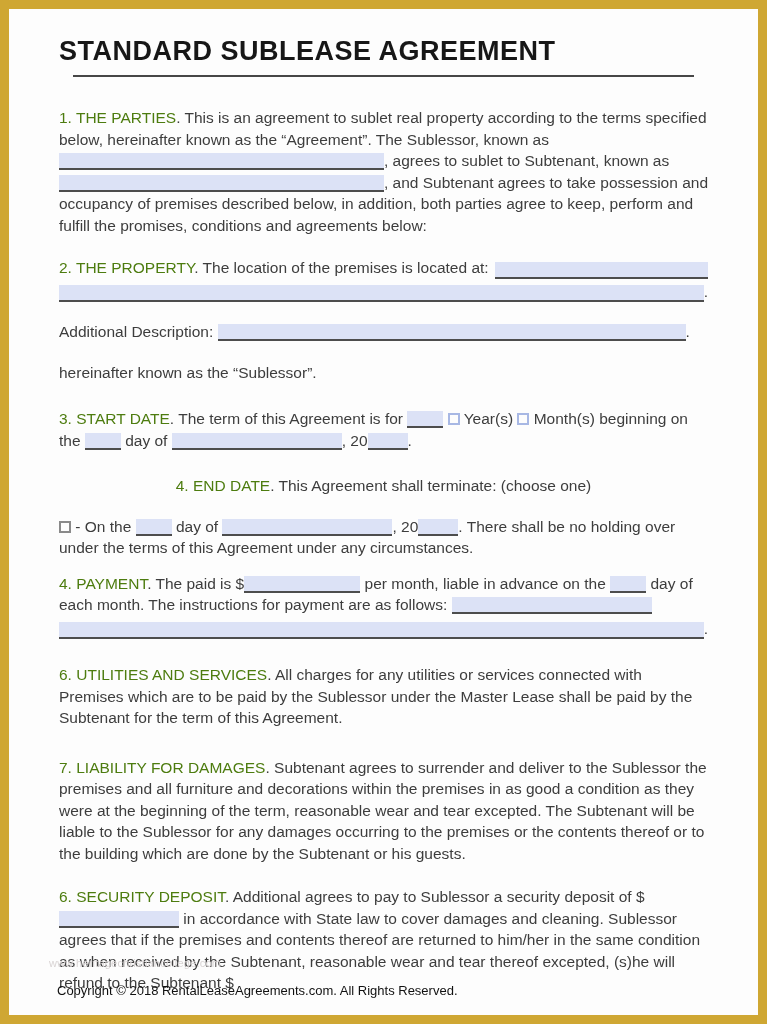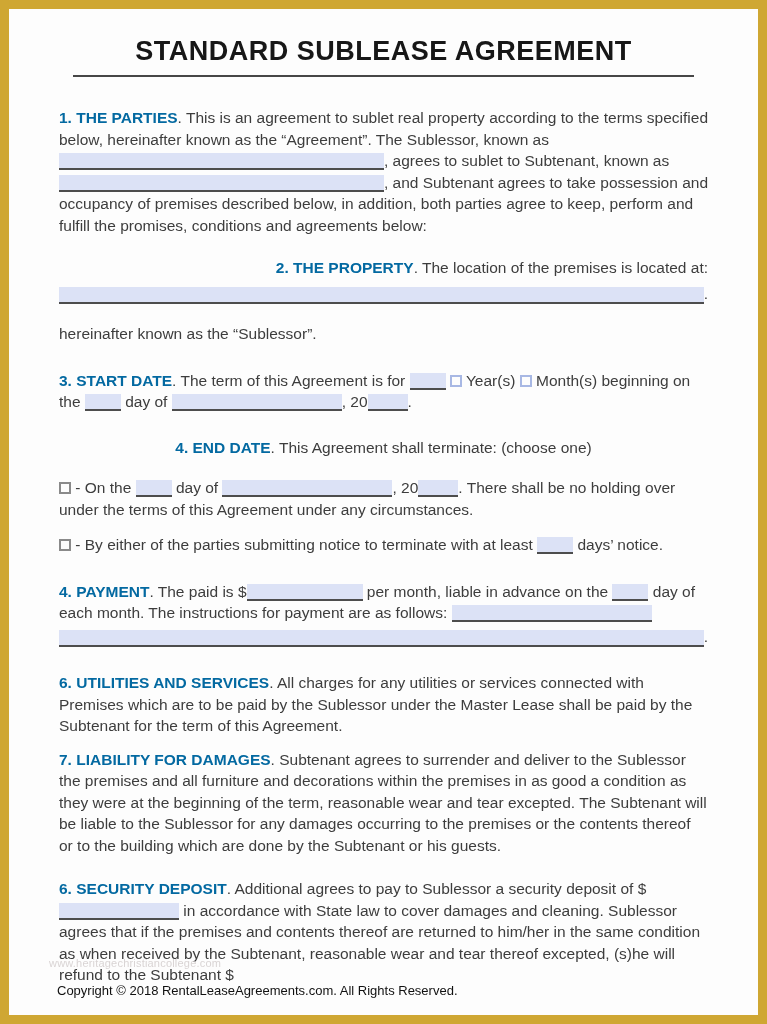--- a/index.html
+++ b/index.html
@@ -17,53 +17,52 @@
 
   .content {
     padding: 0 50px;
     color: #3d3d3d;
     font-size: 15.5px;
     line-height: 21.5px;
   }
 
   .doc-title {
     margin-top: 27px;
-    text-align: center;
     font-size: 27px;
     line-height: 30px;
     font-weight: 700;
     color: #171717;
     letter-spacing: 0.5px;
   }
   .title-rule {
     border-bottom: 2px solid #474747;
     margin: 9px 14px 0 14px;
   }
   .body-start { margin-top: 30px; }
 
   .para { margin-bottom: 21px; }
-  .h { font-weight: 700; color: #0369a1; }
+  .h { font-weight: 400; color: #4d7c0f; }
 
   .blank {
     display: inline-block;
     background: #dce2f6;
     border-bottom: 2px solid #4d4d4d;
     height: 17px;
     vertical-align: -4px;
   }
   .w-xs  { width: 36px; }
   .w-20  { width: 40px; }
   .w-md  { width: 170px; }
   .w-rent{ width: 116px; }
   .w-dep { width: 120px; }
   .w-name{ width: 325px; }
   .w-add { width: 468px; }
   .w-ins { width: 200px; }
 
-  .fill-row { display: flex; align-items: flex-end; flex-direction: column; }
+  .fill-row { display: flex; align-items: flex-end; }
   .fill-row .label { white-space: nowrap; }
   .blank.grow { flex: 1; margin-left: 6px; }
   .blank-line-row { display: flex; align-items: flex-end; margin-top: 2px; }
   .blank.full { flex: 1; }
   .tail-dot { flex: none; }
 
   .cb {
     display: inline-block;
     width: 12px;
     height: 12px;
@@ -106,20 +105,22 @@
       <div class="fill-row">
         <span class="label"><b class="h">2. THE PROPERTY</b><span>. The location of the premises is located at:</span></span>
         <span class="blank grow"></span>
       </div>
       <div class="blank-line-row">
         <span class="blank full"></span>
           <span class="tail-dot">.</span>
       </div>
     </div>
 
+    <p class="para" style="margin-bottom:19px;"><span>Additional Description:</span>
+      <span class="blank w-add"></span><span>.</span></p>
 
     <p class="para" style="margin-bottom:25px;">hereinafter known as the “Sublessor”.</p>
 
     <p class="para" style="margin-bottom:24px;"><b class="h">3. START DATE</b><span>. The term of this Agreement is for</span>
       <span class="blank w-xs"></span>
       <span class="cb cb-blue"></span>
       <span>Year(s)</span>
       <span class="cb cb-blue"></span>
       <span>Month(s) beginning on the</span>
       <span class="blank w-xs"></span>
@@ -127,38 +128,34 @@
       <span class="blank w-md"></span><span>, 20</span><span class="blank w-20"></span><span>.</span></p>
 
     <p class="para" style="margin-bottom:19px;text-align:center;"><b class="h">4. END DATE</b><span>. This Agreement shall terminate: (choose one)</span></p>
 
     <p class="para" style="margin-bottom:14px;"><span class="cb"></span>
       <span>- On the</span>
       <span class="blank w-xs"></span>
       <span>day of</span>
       <span class="blank w-md"></span><span>, 20</span><span class="blank w-20"></span><span>. There shall be no holding over under the terms of this Agreement under any circumstances.</span></p>
 
-    <p class="para" style="margin-bottom:25px;"><span class="cb"></span>
-      <span>- By either of the parties submitting notice to terminate with at least</span>
-      <span class="blank w-xs"></span>
-      <span>days’ notice.</span></p>
 
     <div class="para" style="margin-bottom:25px;">
       <b class="h">4. PAYMENT</b><span>. The paid is $</span><span class="blank w-rent"></span>
       <span>per month, liable in advance on the</span>
       <span class="blank w-xs"></span>
       <span>day of each month. The instructions for payment are as follows:</span>
       <span class="blank w-ins"></span>
       <div class="blank-line-row">
         <span class="blank full"></span>
           <span class="tail-dot">.</span>
       </div>
     </div>
 
-    <p class="para" style="margin-bottom:12px;"><b class="h">6. UTILITIES AND SERVICES</b><span>. All charges for any utilities or services connected with Premises which are to be paid by the Sublessor under the Master Lease shall be paid by the Subtenant for the term of this Agreement.</span></p>
+    <p class="para" style="margin-bottom:28px;"><b class="h">6. UTILITIES AND SERVICES</b><span>. All charges for any utilities or services connected with Premises which are to be paid by the Sublessor under the Master Lease shall be paid by the Subtenant for the term of this Agreement.</span></p>
 
     <p class="para" style="margin-bottom:22px;"><b class="h">7. LIABILITY FOR DAMAGES</b><span>. Subtenant agrees to surrender and deliver to the Sublessor the premises and all furniture and decorations within the premises in as good a condition as they were at the beginning of the term, reasonable wear and tear excepted. The Subtenant will be liable to the Sublessor for any damages occurring to the premises or the contents thereof or to the building which are done by the Subtenant or his guests.</span></p>
 
     <p class="para" style="margin-bottom:0;"><b class="h">6. SECURITY DEPOSIT</b><span>. Additional agrees to pay to Sublessor a security deposit of $</span><span class="blank w-dep"></span>
       <span>in accordance with State law to cover damages and cleaning. Sublessor agrees that if the premises and contents thereof are returned to him/her in the same condition as when received by the Subtenant, reasonable wear and tear thereof excepted, (s)he will refund to the Subtenant $</span>
       </p>
 
   </div>
 
   <div class="footer-watermark">www.heritagechristiancollege.com</div>

